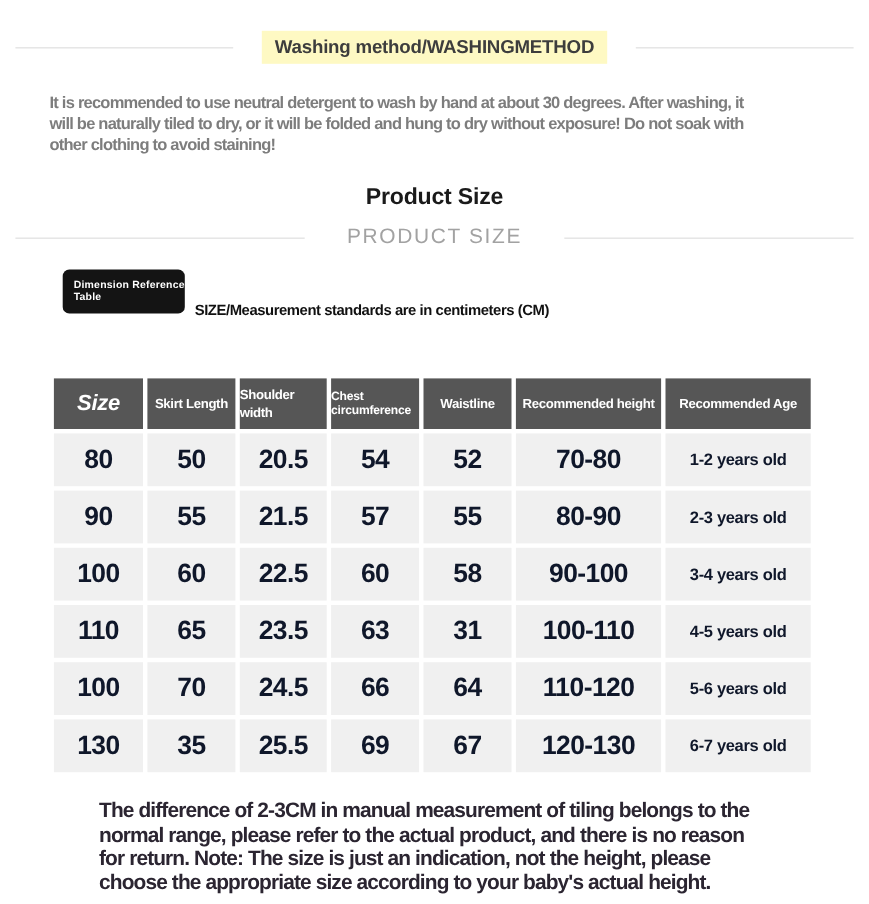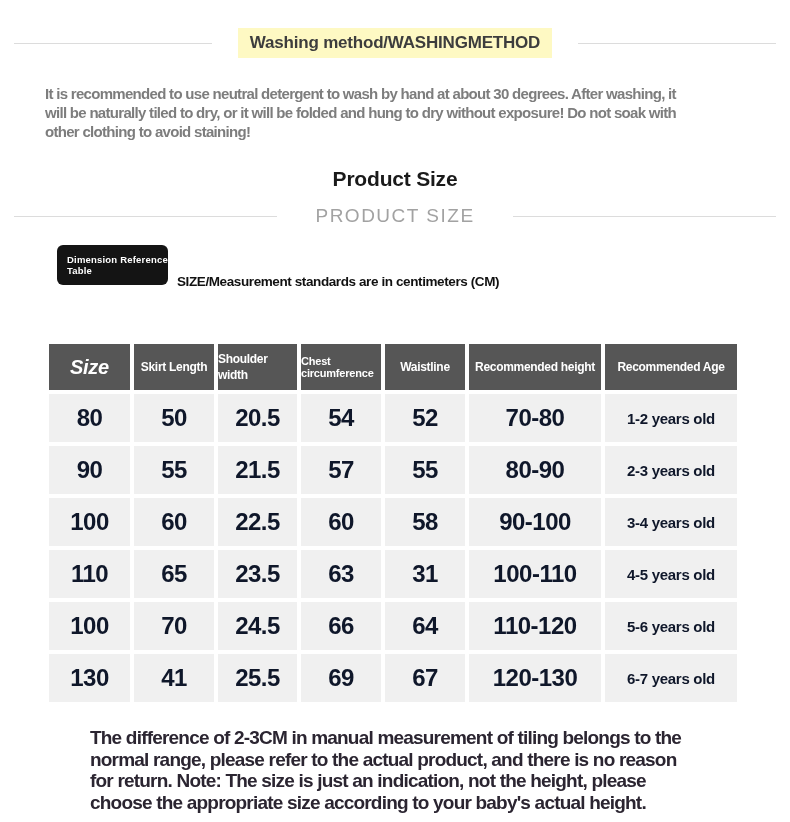--- a/index.html
+++ b/index.html
@@ -162,21 +162,21 @@
     <div class="cell">100-110</div>
     <div class="cell age">4-5 years old</div>
     <div class="cell">100</div>
     <div class="cell">70</div>
     <div class="cell">24.5</div>
     <div class="cell">66</div>
     <div class="cell">64</div>
     <div class="cell">110-120</div>
     <div class="cell age">5-6 years old</div>
     <div class="cell">130</div>
-    <div class="cell">41</div>
+    <div class="cell">35</div>
     <div class="cell">25.5</div>
     <div class="cell">69</div>
     <div class="cell">67</div>
     <div class="cell">120-130</div>
     <div class="cell age">6-7 years old</div>
   </div>
 
 <div class="footer-note">
   <span class="line">The difference of 2-3CM in manual measurement of tiling belongs to the</span>
   <span class="line">normal range, please refer to the actual product, and there is no reason</span>

